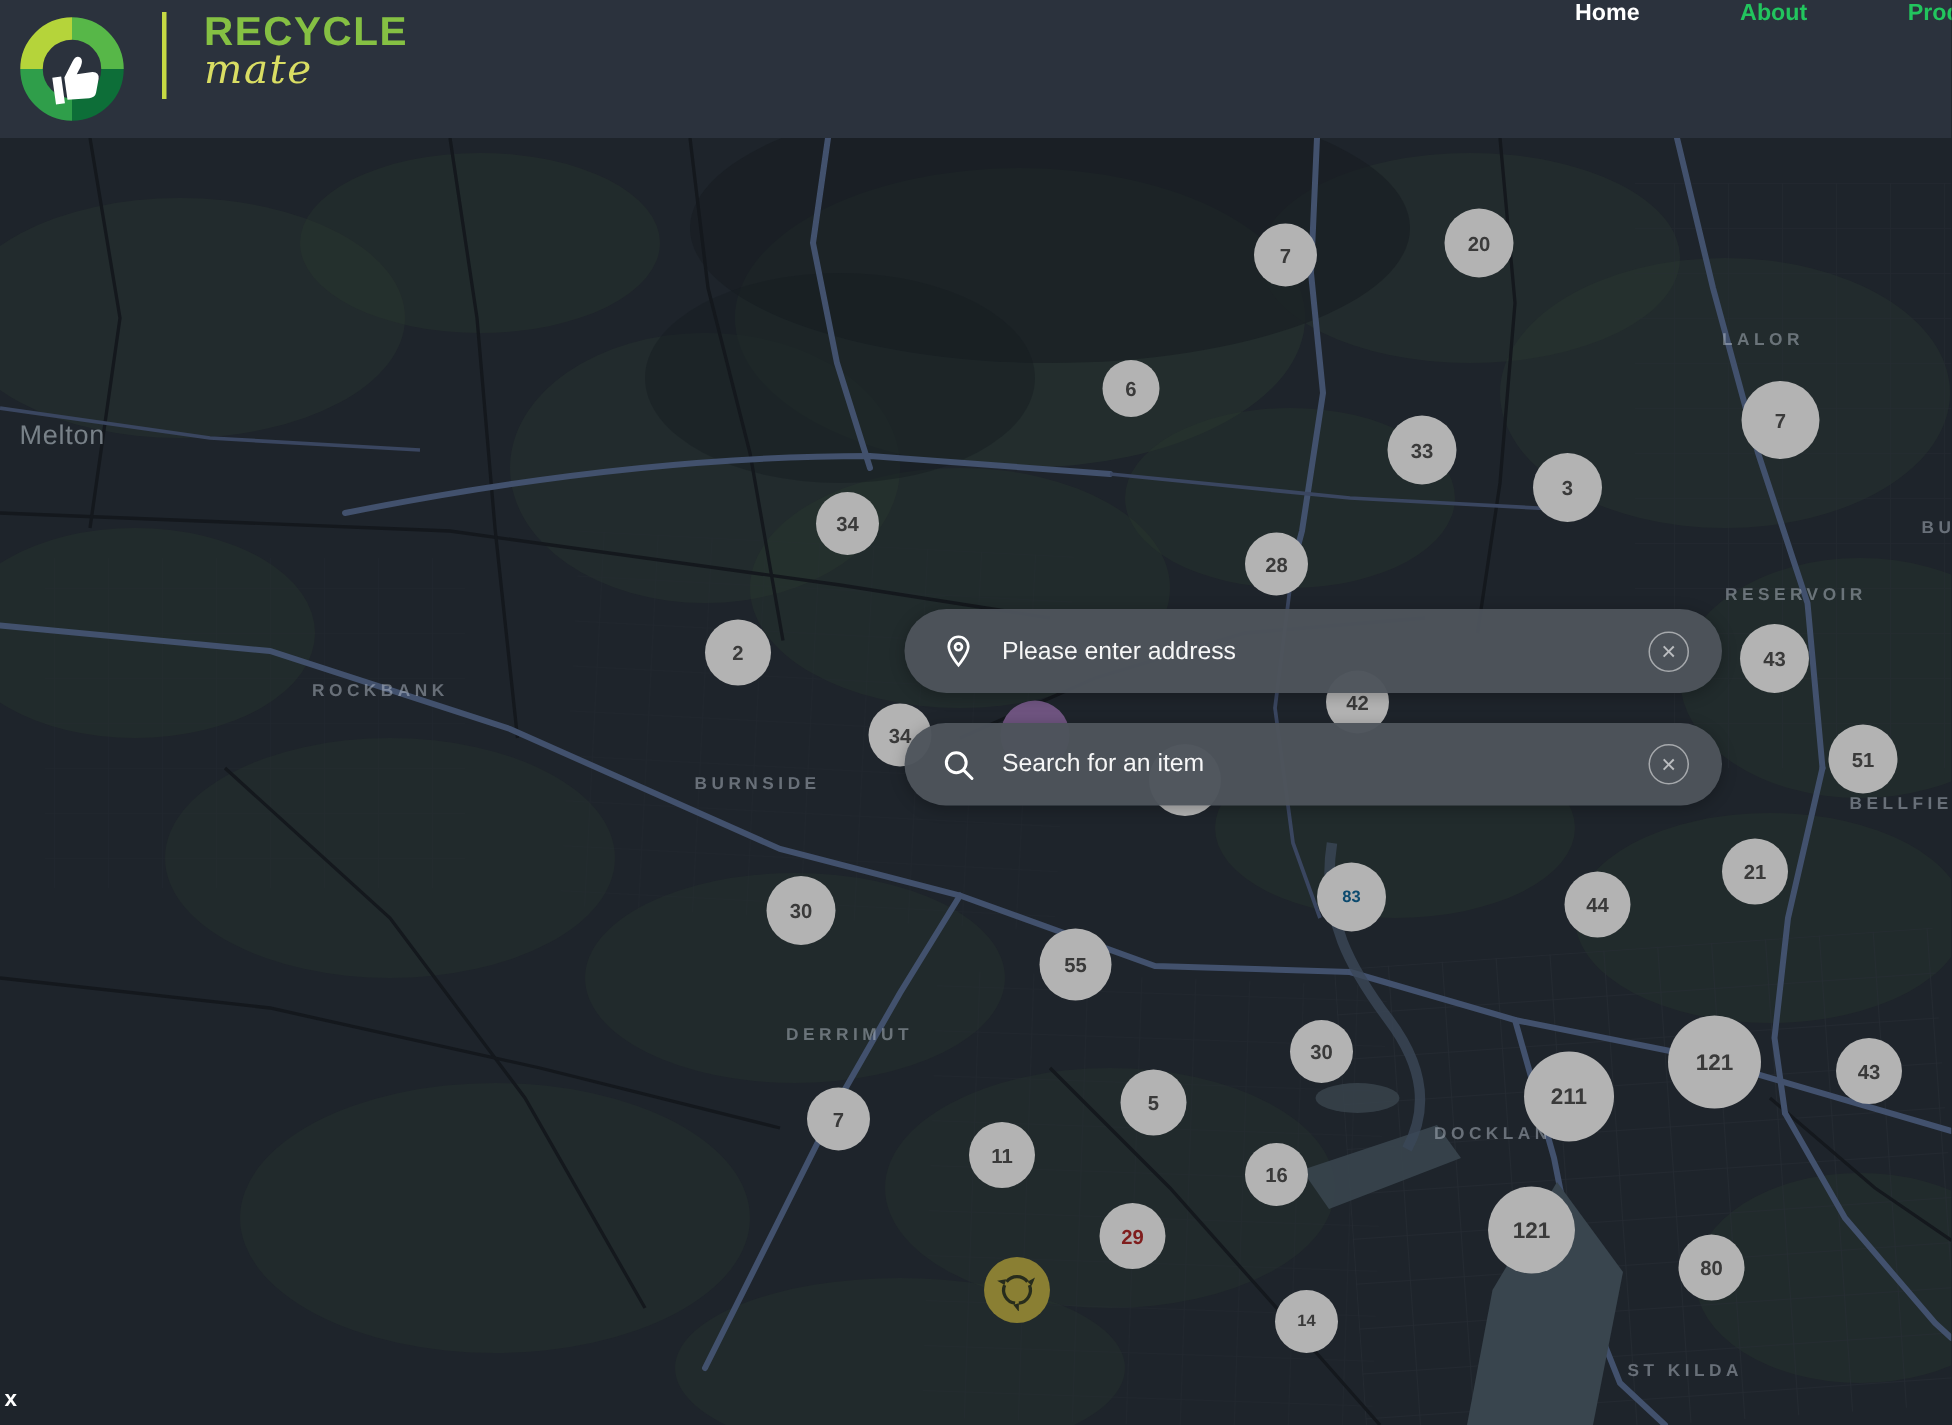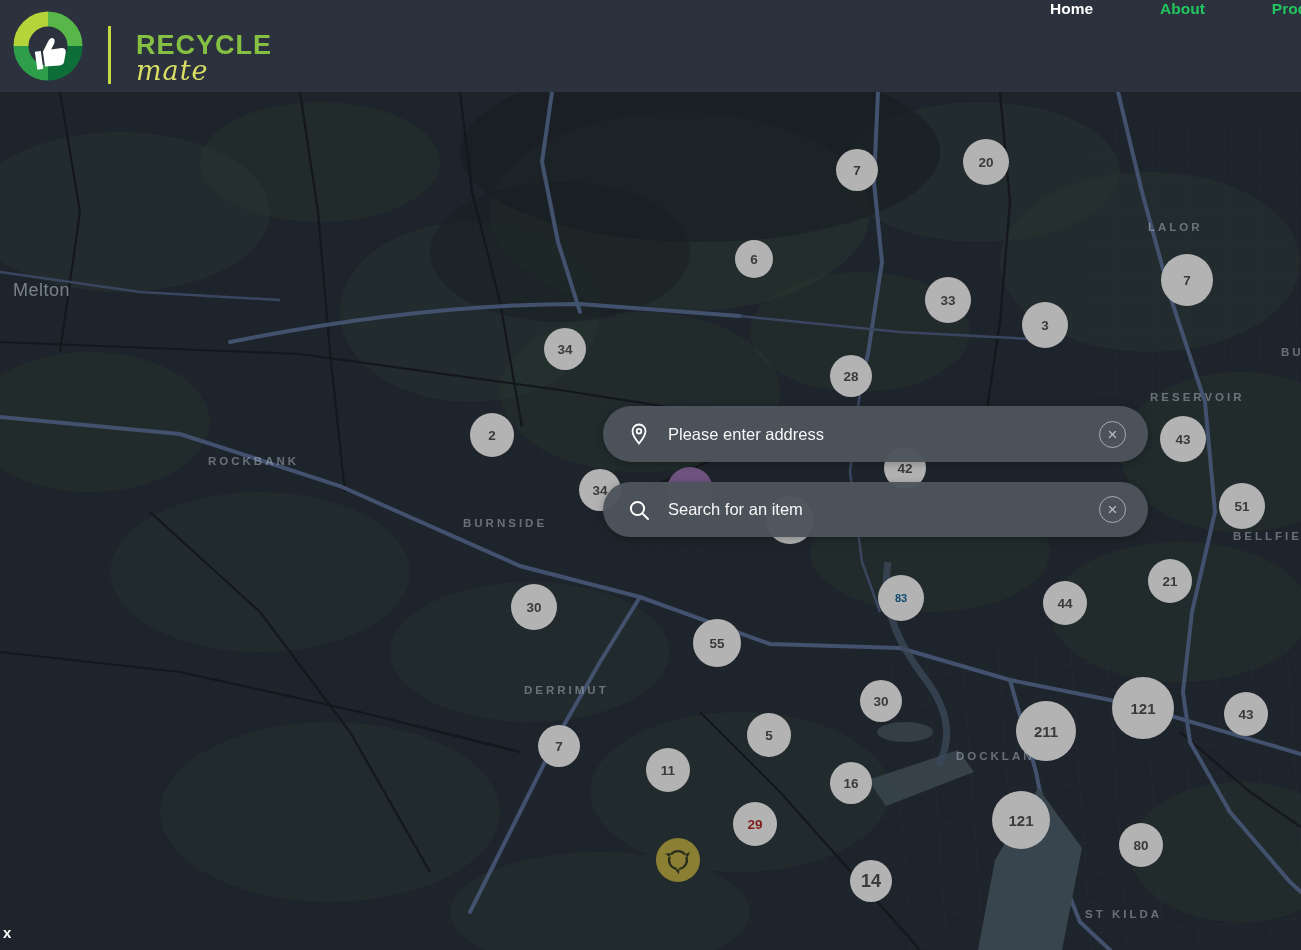--- a/index.html
+++ b/index.html
@@ -4,21 +4,21 @@
 <style>
   html,body{margin:0;padding:0;}
   body{
     width:1301px;height:950px;overflow:hidden;background:#1e242b;
     font-family:"Liberation Sans",sans-serif;position:relative;
   }
   
   .site-header{
     position:relative;width:1301px;height:92px;background:#2b323d;z-index:20;
   }
-  .logo{position:absolute;left:10px;top:8px;display:flex;align-items:flex-end;height:76px;cursor:pointer;gap:12px;}
+  .logo{position:absolute;left:10px;top:8px;display:flex;align-items:flex-start;height:76px;cursor:pointer;gap:12px;}
   .logo-divider{width:3px;height:58px;background:#c6d943;margin:0 13px 0 10px;}
   .logo-text{display:flex;flex-direction:column;line-height:1;}
   .logo-primary{color:#85c043;font-weight:bold;font-size:27px;letter-spacing:1px;}
   .logo-secondary{
     color:#d9dd63;font-family:"DejaVu Serif",serif;font-style:italic;
     font-size:27px;margin-top:-2px;letter-spacing:1px;
   }
   .main-nav{position:absolute;left:1050px;top:0;height:92px;display:flex;align-items:flex-start;gap:67px;}
   .nav-item{color:#22c55e;font-size:15.5px;cursor:pointer;white-space:nowrap;font-weight:bold;}
   .nav-item.active{color:#ffffff;font-weight:bold;}
@@ -206,21 +206,21 @@
       <div class="cluster" style="height: 62px; width: 62px; left: 1112px; top: 585px; font-size: 15px; background: rgb(179, 179, 179); color: rgb(58, 58, 58);">121</div>
       <div class="cluster" style="height: 44px; width: 44px; left: 1224px; top: 600px; font-size: 13.5px; background: rgb(179, 179, 179); color: rgb(58, 58, 58);">43</div>
       <div class="cluster" style="height: 60px; width: 60px; left: 1016px; top: 609px; font-size: 15px; background: rgb(179, 179, 179); color: rgb(58, 58, 58);">211</div>
       <div class="cluster" style="height: 44px; width: 44px; left: 747px; top: 621px; font-size: 13.5px; background: rgb(179, 179, 179); color: rgb(58, 58, 58);">5</div>
       <div class="cluster" style="height: 42px; width: 42px; left: 538px; top: 633px; font-size: 13.5px; background: rgb(179, 179, 179); color: rgb(58, 58, 58);">7</div>
       <div class="cluster" style="height: 44px; width: 44px; left: 646px; top: 656px; font-size: 13.5px; background: rgb(179, 179, 179); color: rgb(58, 58, 58);">11</div>
       <div class="cluster" style="height: 42px; width: 42px; left: 830px; top: 670px; font-size: 13.5px; background: rgb(179, 179, 179); color: rgb(58, 58, 58);">16</div>
       <div class="cluster" style="height: 44px; width: 44px; left: 733px; top: 710px; font-size: 13.5px; background: rgb(179, 179, 179); color: #7f1d1d;">29</div>
       <div class="cluster" style="height: 58px; width: 58px; left: 992px; top: 699px; font-size: 15px; background: rgb(179, 179, 179); color: rgb(58, 58, 58);">121</div>
       <div class="cluster" style="height: 44px; width: 44px; left: 1119px; top: 731px; font-size: 13.5px; background: rgb(179, 179, 179); color: rgb(58, 58, 58);">80</div>
-      <div class="cluster" style="height: 42px; width: 42px; left: 850px; top: 768px; font-size: 18px; background: rgb(179, 179, 179); color: rgb(58, 58, 58);">14</div>
+      <div class="cluster" style="height: 42px; width: 42px; left: 850px; top: 768px; font-size: 11px; background: rgb(179, 179, 179); color: rgb(58, 58, 58);">14</div>
       <div class="cluster" style="height: 46px; width: 46px; left: 667px; top: 375px; background: rgb(111, 84, 128);"></div>
       <div class="recycle-marker" style="height: 44px; width: 44px; left: 656px; top: 746px; background: rgb(138, 127, 51);">
         <svg width="28" height="28" viewBox="-14 -14 28 28">
           <g fill="none" stroke="#272c1c" stroke-width="2.2">
             <path d="M -7 -5.5 A 8.8 8.8 0 0 1 7 -5.5"></path>
             <path transform="rotate(120)" d="M -7 -5.5 A 8.8 8.8 0 0 1 7 -5.5"></path>
             <path transform="rotate(240)" d="M -7 -5.5 A 8.8 8.8 0 0 1 7 -5.5"></path>
           </g>
           <g fill="#272c1c">
             <path d="M 7 -5.5 l 5 -2.8 l -2.2 5.5 z"></path>

